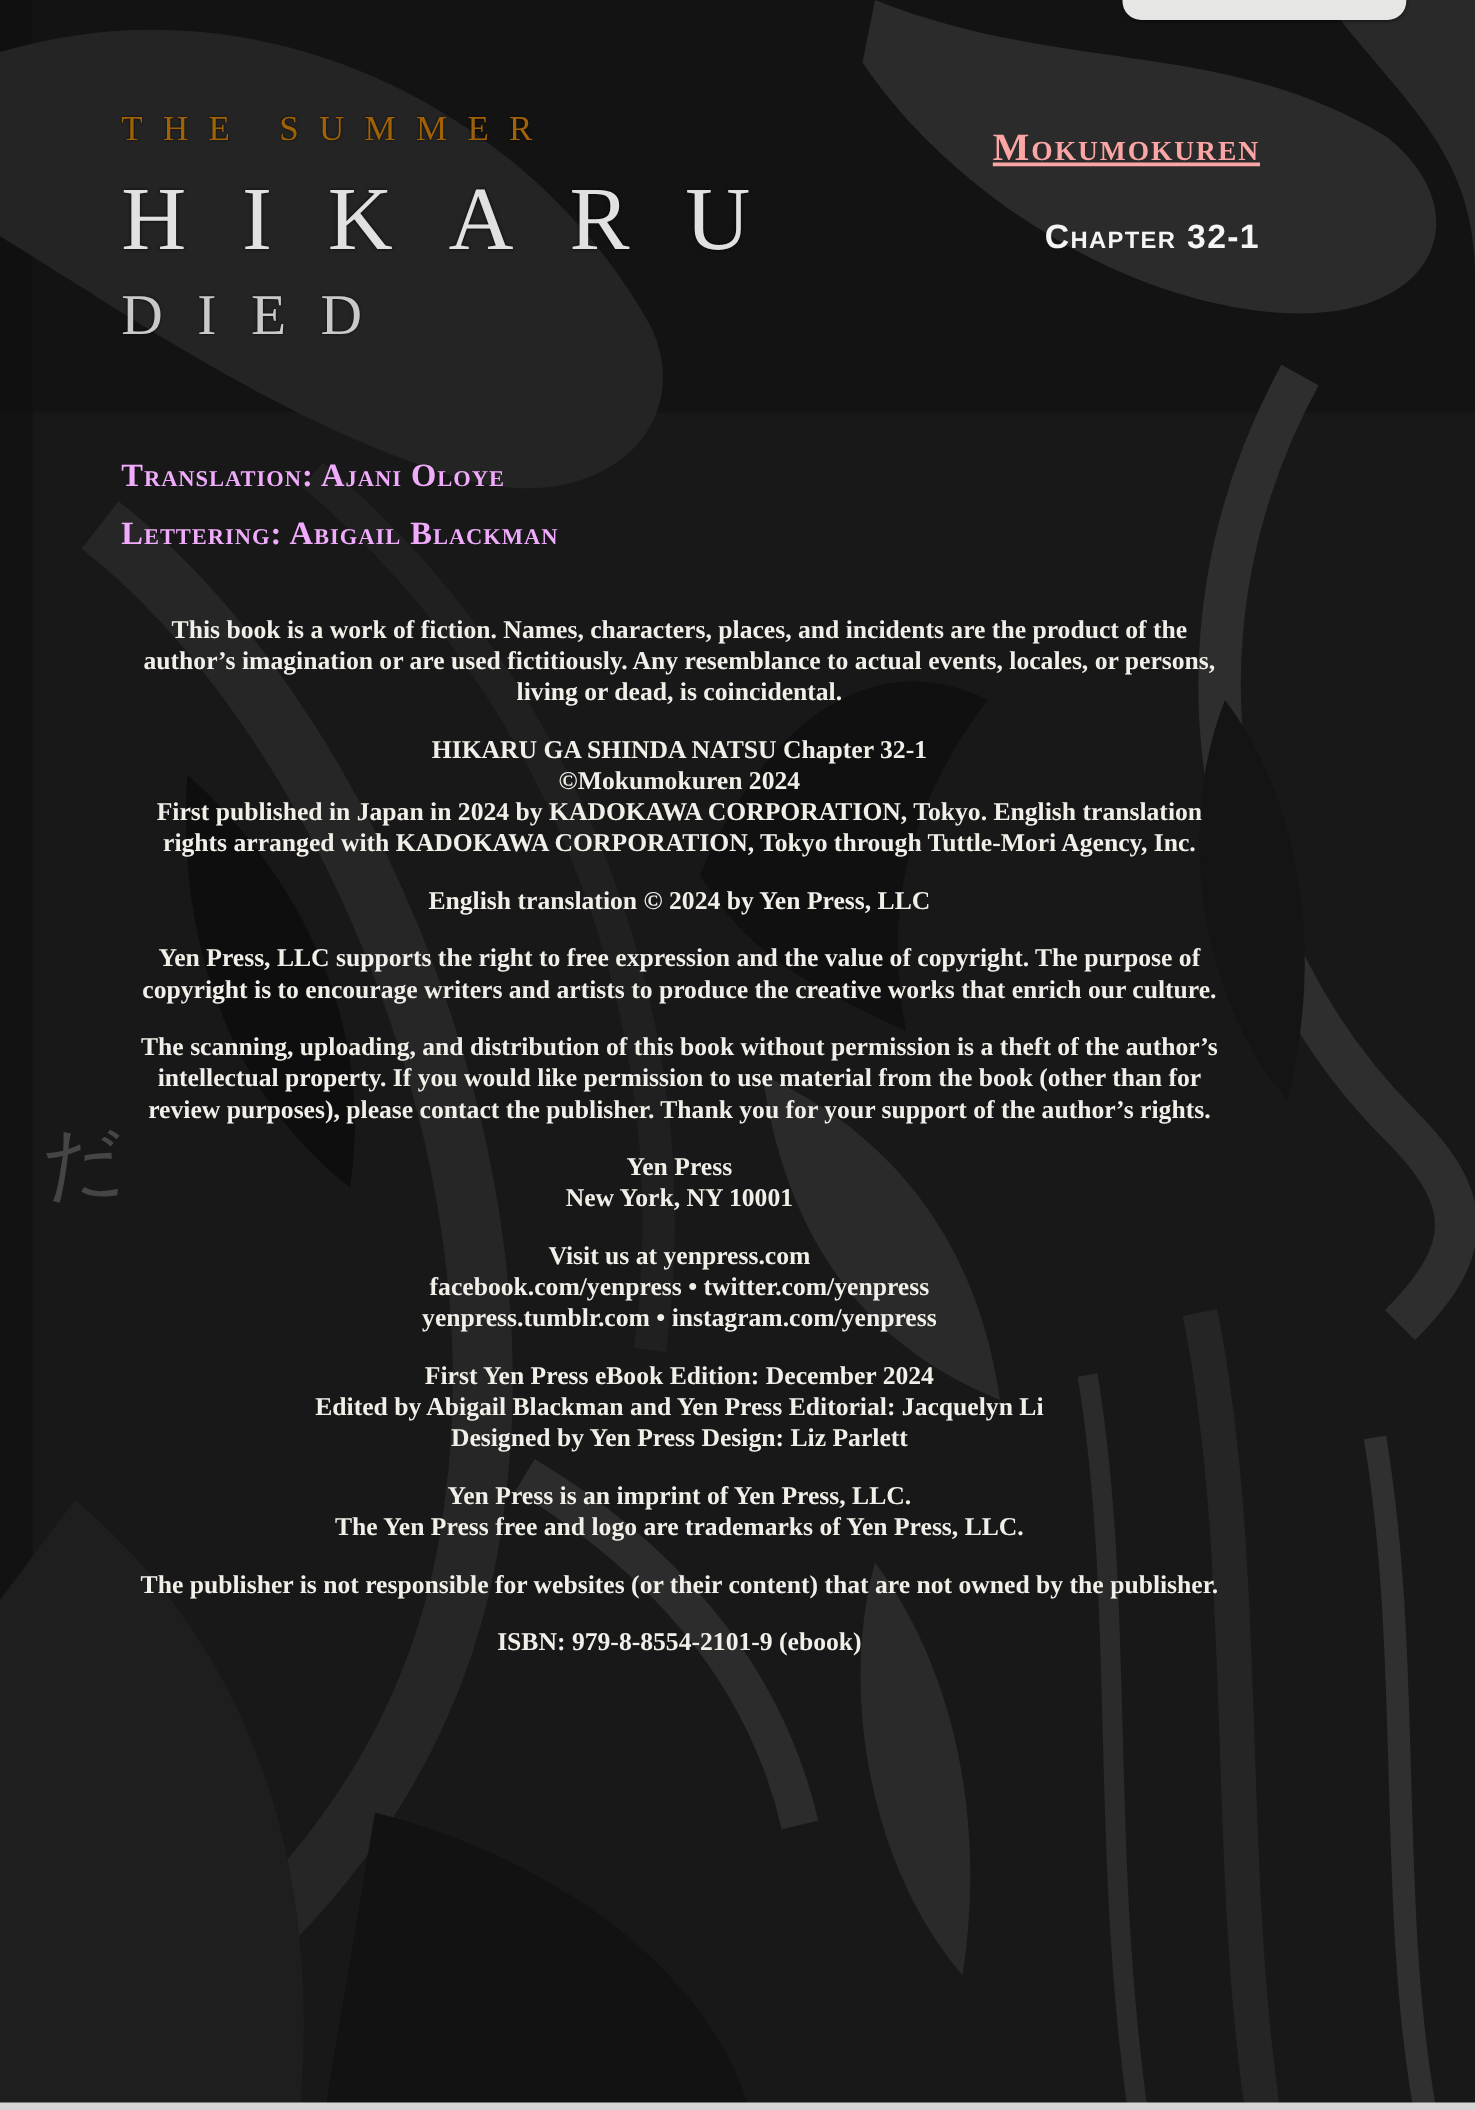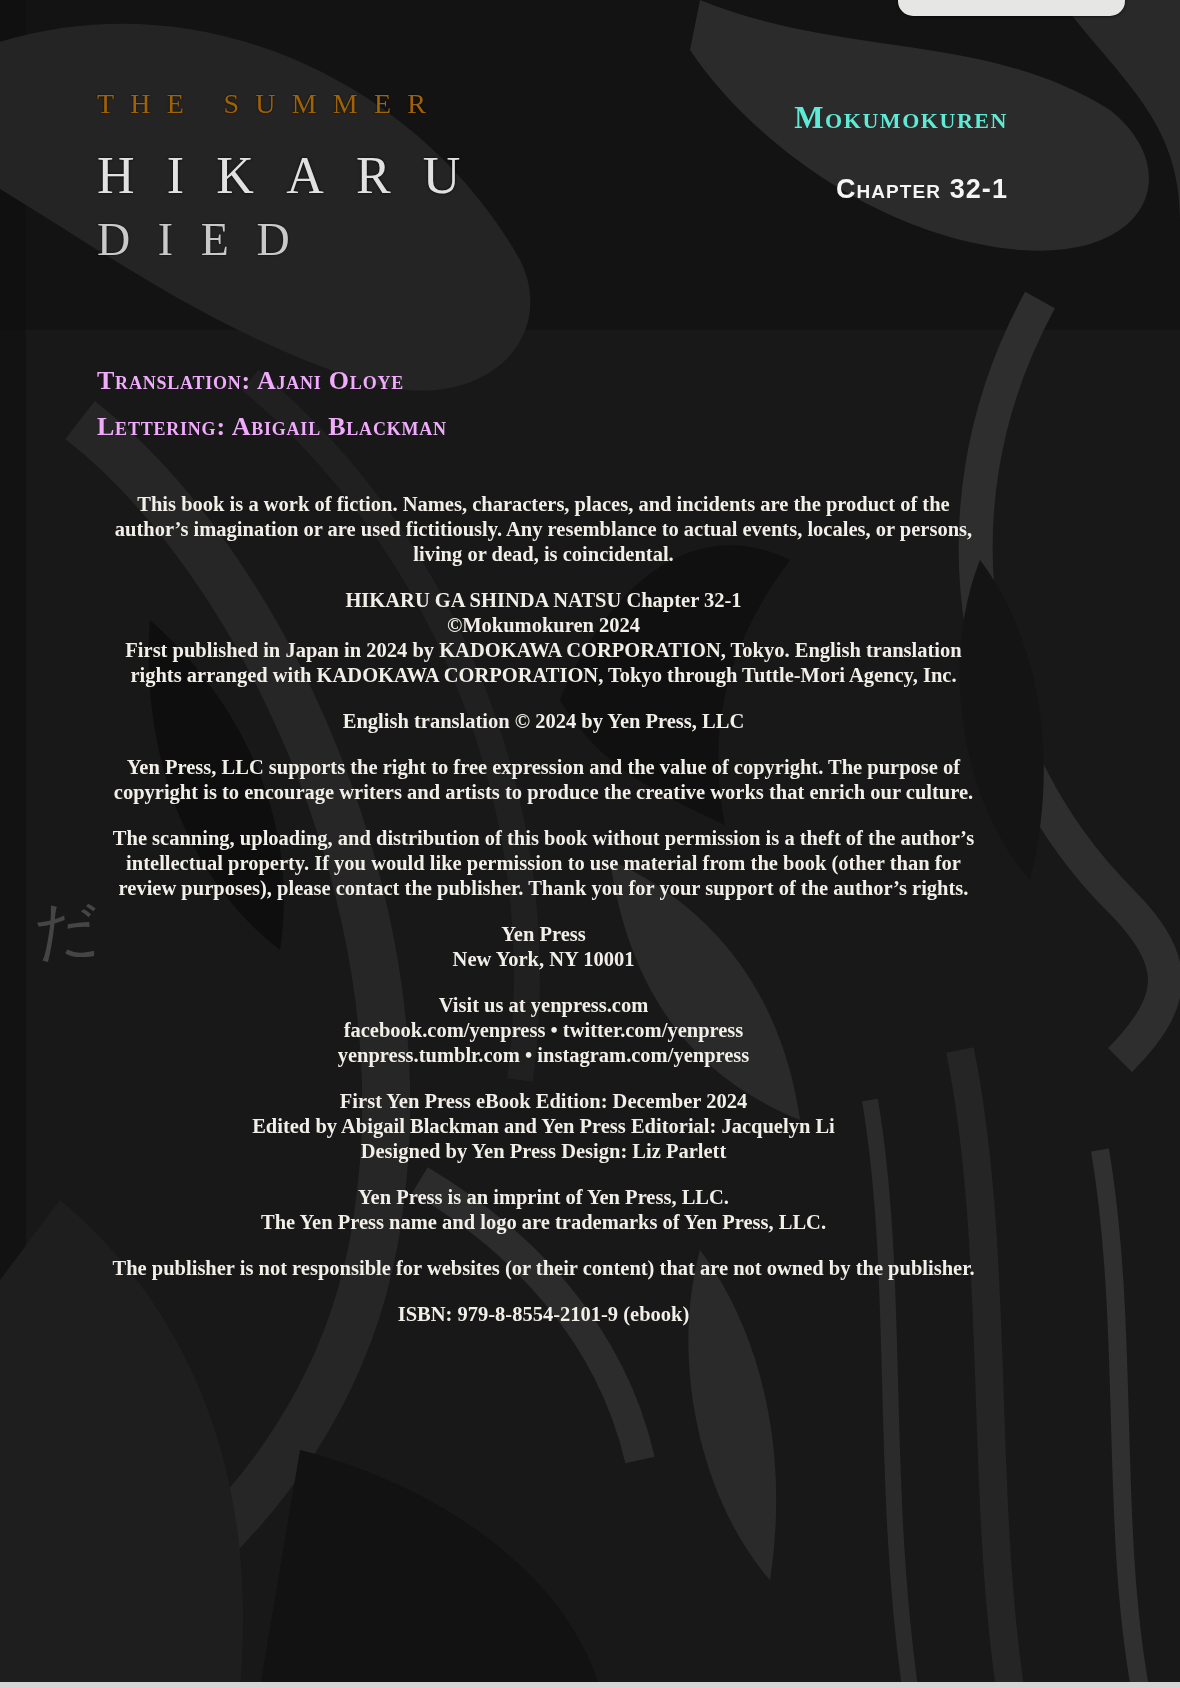--- a/index.html
+++ b/index.html
@@ -19,35 +19,35 @@
     position:absolute; left:0; right:0; bottom:0; height:6px;
     background:var(--bottom_bar,#d6d6d6);
   }
 
   .title-block { position:absolute; left:97px; top:88px; }
   .t1 {
     font-size:28px; letter-spacing:.58em; color:#a16207;
     text-shadow:0 0 2px rgba(0,0,0,.8);
   }
   .t2 {
-    font-size:52px; letter-spacing:.62em; margin-top:26px; color:#e1e1e1;
+    font-size:72px; letter-spacing:.62em; margin-top:14px; color:#e1e1e1;
     text-shadow:0 0 3px rgba(0,0,0,.8);
   }
   .t3 {
     font-size:46px; letter-spacing:.6em; margin-top:8px; color:#c9c9c9;
     text-shadow:0 0 2px rgba(0,0,0,.8);
   }
 
   .header-right {
     position:absolute; right:172px; top:100px;
     display:flex; flex-direction:column; align-items:flex-end; text-align:right;
   }
   .author {
     font-variant:small-caps; font-weight:700; font-size:31px;
-    letter-spacing:.05em; color:#5eead4;
+    letter-spacing:.05em; color:#fca5a5;text-decoration:underline;
   }
   .chapter {
     margin-top:38px; font-family:"Liberation Sans","DejaVu Sans",sans-serif;
     font-variant:small-caps; font-weight:700; font-size:27px;
     letter-spacing:.04em; color:#f5f5f5;
   }
 
   .credits { position:absolute; left:97px; top:358px; }
   .credit-line {
     font-variant:small-caps; font-weight:700; font-size:26px; line-height:46px;
@@ -136,21 +136,21 @@
     </p>
 
     <p>
       <span class="line">First Yen Press eBook Edition: December 2024</span>
       <span class="line">Edited by Abigail Blackman and Yen Press Editorial: Jacquelyn Li</span>
       <span class="line">Designed by Yen Press Design: Liz Parlett</span>
     </p>
 
     <p>
       <span class="line">Yen Press is an imprint of Yen Press, LLC.</span>
-      <span class="line">The Yen Press name and logo are trademarks of Yen Press, LLC.</span>
+      <span class="line">The Yen Press free and logo are trademarks of Yen Press, LLC.</span>
     </p>
 
     <p>The publisher is not responsible for websites (or their content) that are not owned by the publisher.</p>
 
     <p>ISBN: 979-8-8554-2101-9 (ebook)</p>
   </main>
 
   <div class="bottom-strip"></div>
 
 </div>

